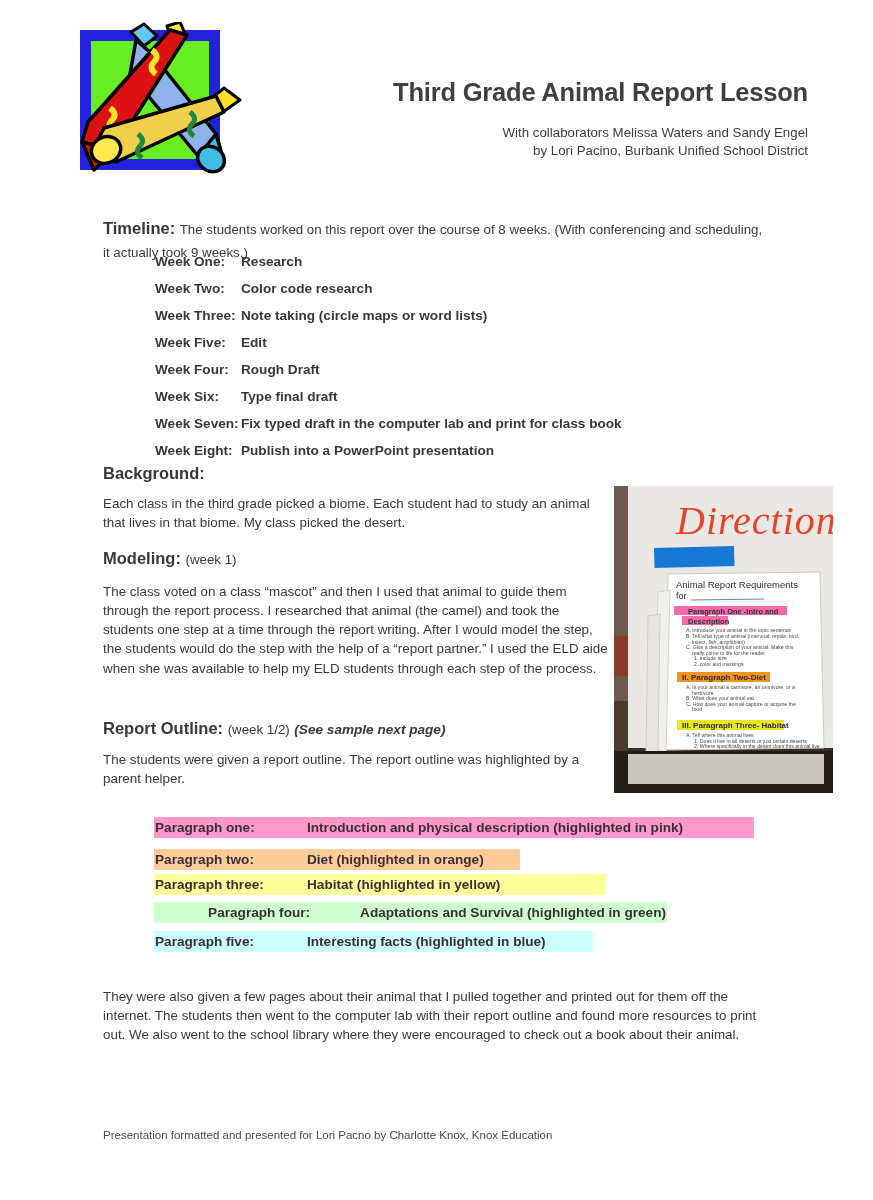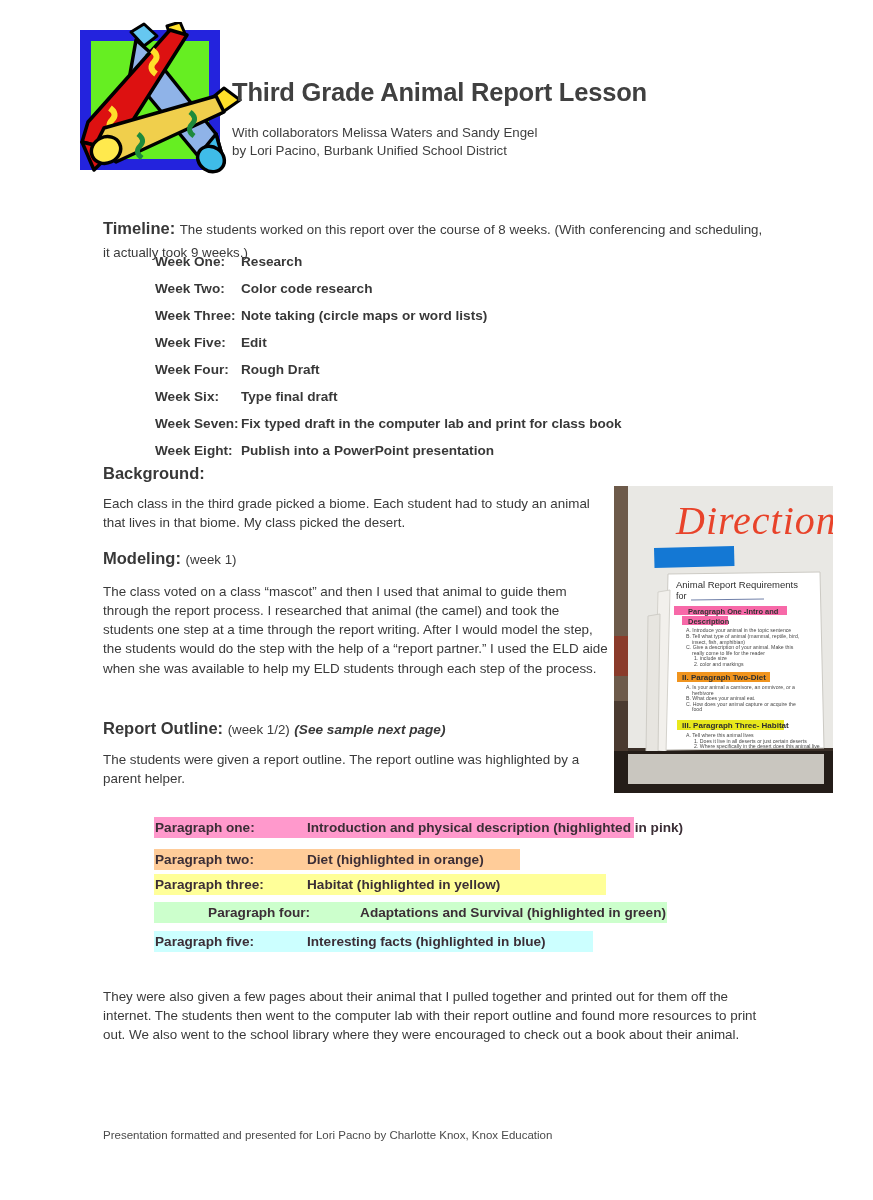--- a/index.html
+++ b/index.html
@@ -22,23 +22,23 @@
   }
   .logo {
     position: absolute;
     left: 74px; top: 22px;
     width: 168px; height: 156px;
   }
   .logo svg { display: block; width: 168px; height: 156px; }
 
   .title-block {
     position: absolute;
-    left: 232px; top: 78px;
+    left: 248px; top: 78px;
     width: 560px;
-    text-align: left;
+    text-align: right;
   }
   .doc-title {
     font-size: 25.5px;
     font-weight: bold;
     color: #404040;
     letter-spacing: -0.2px;
     white-space: nowrap;
   }
   .byline {
     margin-top: 17px;
@@ -334,21 +334,21 @@
           <text x="80" y="262">2. Where specifically in the desert does this animal live</text>
         </g>
         <rect x="0" y="265" width="219" height="42" fill="#241d18"></rect>
         <rect x="14" y="268" width="196" height="30" fill="#c9c6bf"></rect>
       </g>
     </svg>
   </div>
 
   <div class="hl-list">
     <div class="hl-row">
-      <span class="hl-bar" id="hl0" style="background: rgb(255, 153, 204); width: 480px;">
+      <span class="hl-bar" id="hl0" style="background: rgb(255, 153, 204); width: 600px;">
         <span class="hl-key">Paragraph one:</span>
         <span>Introduction and physical description (highlighted in pink)</span>
       </span>
     </div>
     <div class="hl-row">
       <span class="hl-bar" id="hl1" style="background: rgb(255, 204, 153); width: 366px; margin-top: 8px;">
         <span class="hl-key">Paragraph two:</span>
         <span>Diet (highlighted in orange)</span>
       </span>
     </div>

